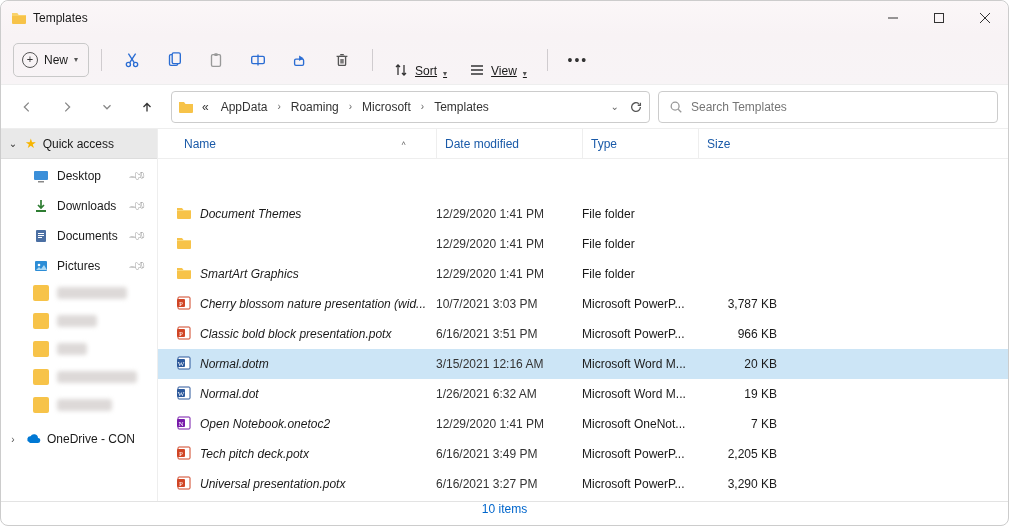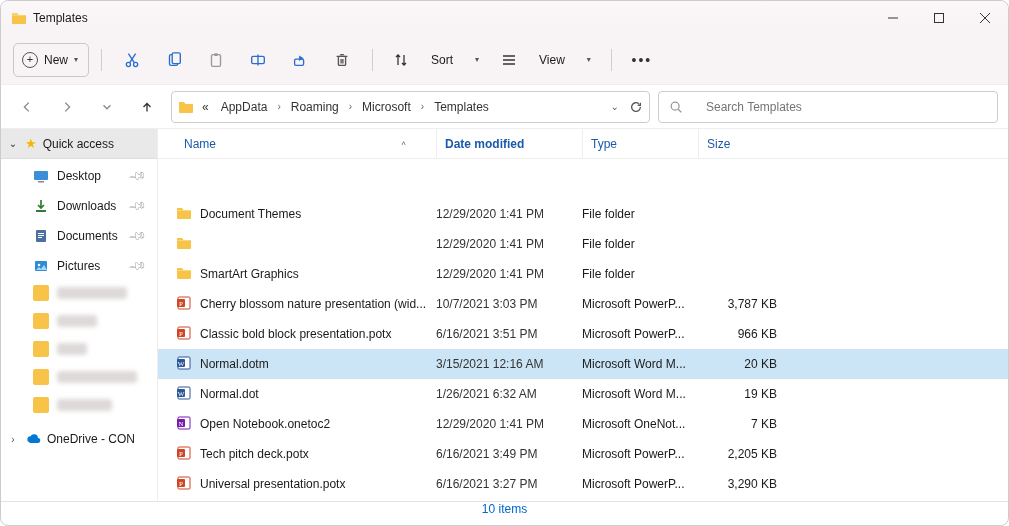--- a/index.html
+++ b/index.html
@@ -52,21 +52,21 @@
   }
   .new-btn .plus-circ {
     width:16px; height:16px; border:1px solid #555; border-radius:50%;
     display:flex; align-items:center; justify-content:center;
     font-size:11px; line-height:1; color:#333;
   }
   .chev-sm { font-size:8px; color:#555; }
   .tb-sep { width:1px; height:22px; background:#d0cccf; margin: 0 6px; }
   .tb-ico { width:36px; height:36px; display:flex; align-items:center; justify-content:center; border-radius:4px; }
   .tb-ico svg { width:18px; height:18px; }
-  .tb-label-btn { display:flex; align-items:center; gap:22px; padding: 0 8px; height:36px; }
+  .tb-label-btn { display:flex; align-items:flex-end; gap:6px; padding: 0 8px; height:36px;text-decoration:underline; }
   
   .navrow {
     height: 44px;
     display:flex;
     align-items:center;
     padding: 0 10px;
     gap: 8px;
     background:#fff;
     border-bottom: 1px solid #eee;
   }
@@ -84,21 +84,21 @@
     gap:4px;
     font-size:12px;
     color:#333;
   }
   .addr .crumb { padding: 2px 4px; }
   .addr .chev { color:#666; font-size:10px; padding:0 2px; }
   .addr-tail { margin-left:auto; display:flex; align-items:center; gap:8px; }
   .search {
     width: 340px; height:32px;
     border:1px solid #ccc; border-radius:4px;
-    display:flex; align-items:center; padding:0 10px; gap:23px;
+    display:flex; align-items:center; padding:0 10px; gap:8px;
     color:#767676;
   }
   .search input { border:none; outline:none; font-size:12px; flex:1; color:#333; background:transparent;}
   
   .main { flex:1; display:flex; overflow:hidden; background:#fff; }
   .sidebar { width:157px; border-right:1px solid #eee; padding-top:0; overflow:hidden;}
   .qa-header {
     display:flex; align-items:center; gap:6px;
     height:30px; padding:0 6px;
     background:#e9e9e9;
@@ -115,31 +115,31 @@
   .side-od { display:flex; align-items:center; gap:6px; height:28px; padding:0 6px; margin-top:6px;}
   .side-od .chev { font-size:10px; color:#555; width:12px; text-align:center;}
   
   .files { flex:1; display:flex; flex-direction:column; overflow:hidden;gap:40px;}
   .col-headers {
     display:flex; height:30px; align-items:center;
     border-bottom:1px solid #eee; color:#1a5aa8; font-size:12px;
     padding-left:18px;
   }
   .col-name { width:260px; display:flex; align-items:center; gap:8px;}
-  .col-date { width:146px;font-weight:bold; }
+  .col-date { width:146px; }
   .col-type { width:116px; }
   .col-size { width:85px; text-align:right; padding-right:6px;}
   .col-headers > div { border-left:1px solid #eee; padding-left:8px; height:100%; display:flex; align-items:center;}
   .col-headers > div:first-child { border-left:none; }
   .sort-ind { font-size:8px; color:#666; }
   .rows { flex:1; overflow:auto; }
   .row { display:flex; height:30px; align-items:center; padding-left:18px; font-size:12px; }
   .row.selected { background:#cce5f6; }
   .row .c-name { width:260px; display:flex; align-items:center; gap:8px; padding-right:8px;}
-  .row .c-name .txt { white-space:nowrap; overflow:hidden; text-overflow:ellipsis; flex:1;}
+  .row .c-name .txt { white-space:nowrap; overflow:hidden; text-overflow:ellipsis; flex:1;font-style:italic;}
   .row .c-date { width:146px; color:#333; }
   .row .c-type { width:116px; white-space:nowrap; overflow:hidden; text-overflow:ellipsis; }
   .row .c-size { width:85px; text-align:right; padding-right:6px;}
   .fico { width:16px; height:16px; flex-shrink:0; }
   
   .statusbar {
     height:24px; border-top:1px solid #e3e3e3;
     display:flex; align-items:center; padding:0 10px; gap:14px;
     font-size:12px; color:#0066cc;flex-direction:column;
   }

